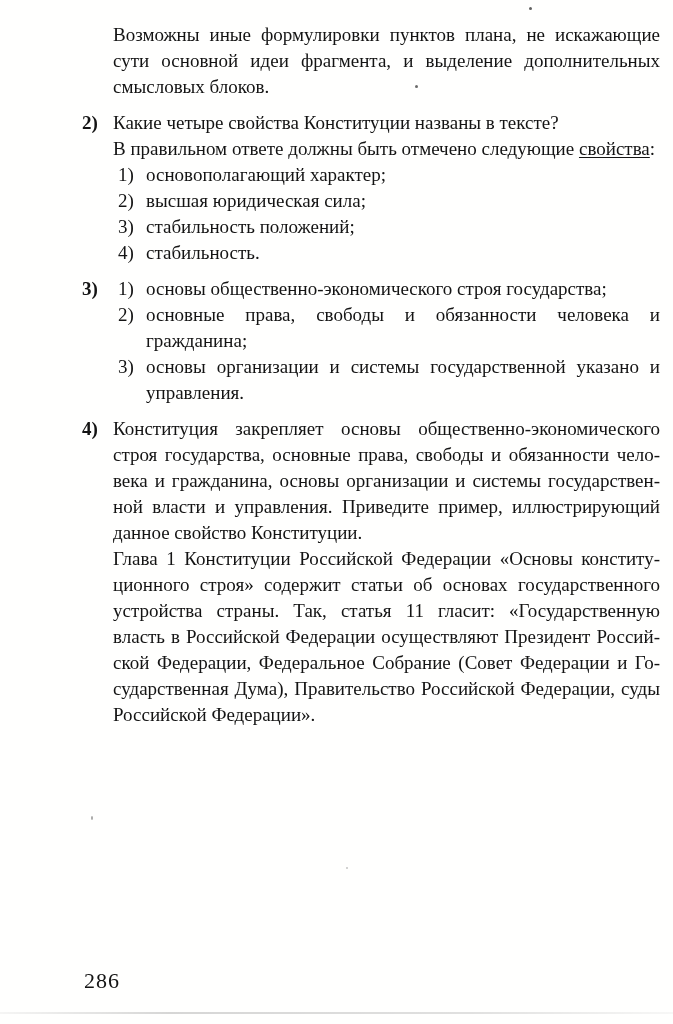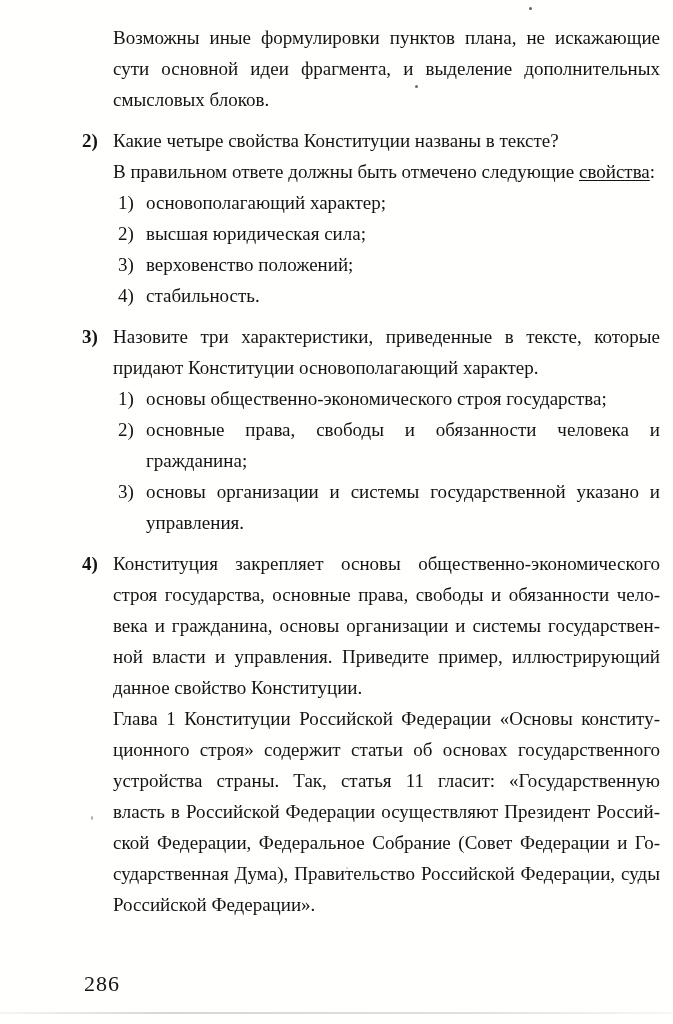--- a/index.html
+++ b/index.html
@@ -5,21 +5,21 @@
   html, body { margin: 0; padding: 0; background: #e8e8e8; }
   .page {
     position: relative;
     width: 673px;
     height: 1024px;
     margin: 0 auto;
     background: #fffffe;
     overflow: hidden;
     font-family: "Liberation Serif", "DejaVu Serif", serif;
     font-size: 19px;
-    line-height: 31px;
+    line-height: 26px;
     color: #141414;
     -webkit-font-smoothing: antialiased;
   }
   .content {
     position: absolute;
     top: 22px;
     left: 82px;
     width: 578px;
   }
   .para {
@@ -102,33 +102,32 @@
         <div class="sub">
           <div class="sub-num">1)</div>
           <div class="sub-text">основополагающий характер;</div>
         </div>
         <div class="sub">
           <div class="sub-num">2)</div>
           <div class="sub-text">высшая юридическая сила;</div>
         </div>
         <div class="sub">
           <div class="sub-num">3)</div>
-          <div class="sub-text">верховенство положений;</div>
+          <div class="sub-text">стабильность положений;</div>
         </div>
         <div class="sub">
           <div class="sub-num">4)</div>
           <div class="sub-text">стабильность.</div>
         </div>
       </div>
     </div>
 
     <div class="item">
       <div class="item-num">3)</div>
       <div class="item-body">
-        <p class="para">Назовите три характеристики, приведенные в тексте, которые придают Конституции основополагающий характер.</p>
         <div class="sub">
           <div class="sub-num">1)</div>
           <div class="sub-text">основы общественно-экономического строя государства;</div>
         </div>
         <div class="sub">
           <div class="sub-num">2)</div>
           <div class="sub-text">основные права, свободы и обязанности человека и гражданина;</div>
         </div>
         <div class="sub">
           <div class="sub-num">3)</div>

